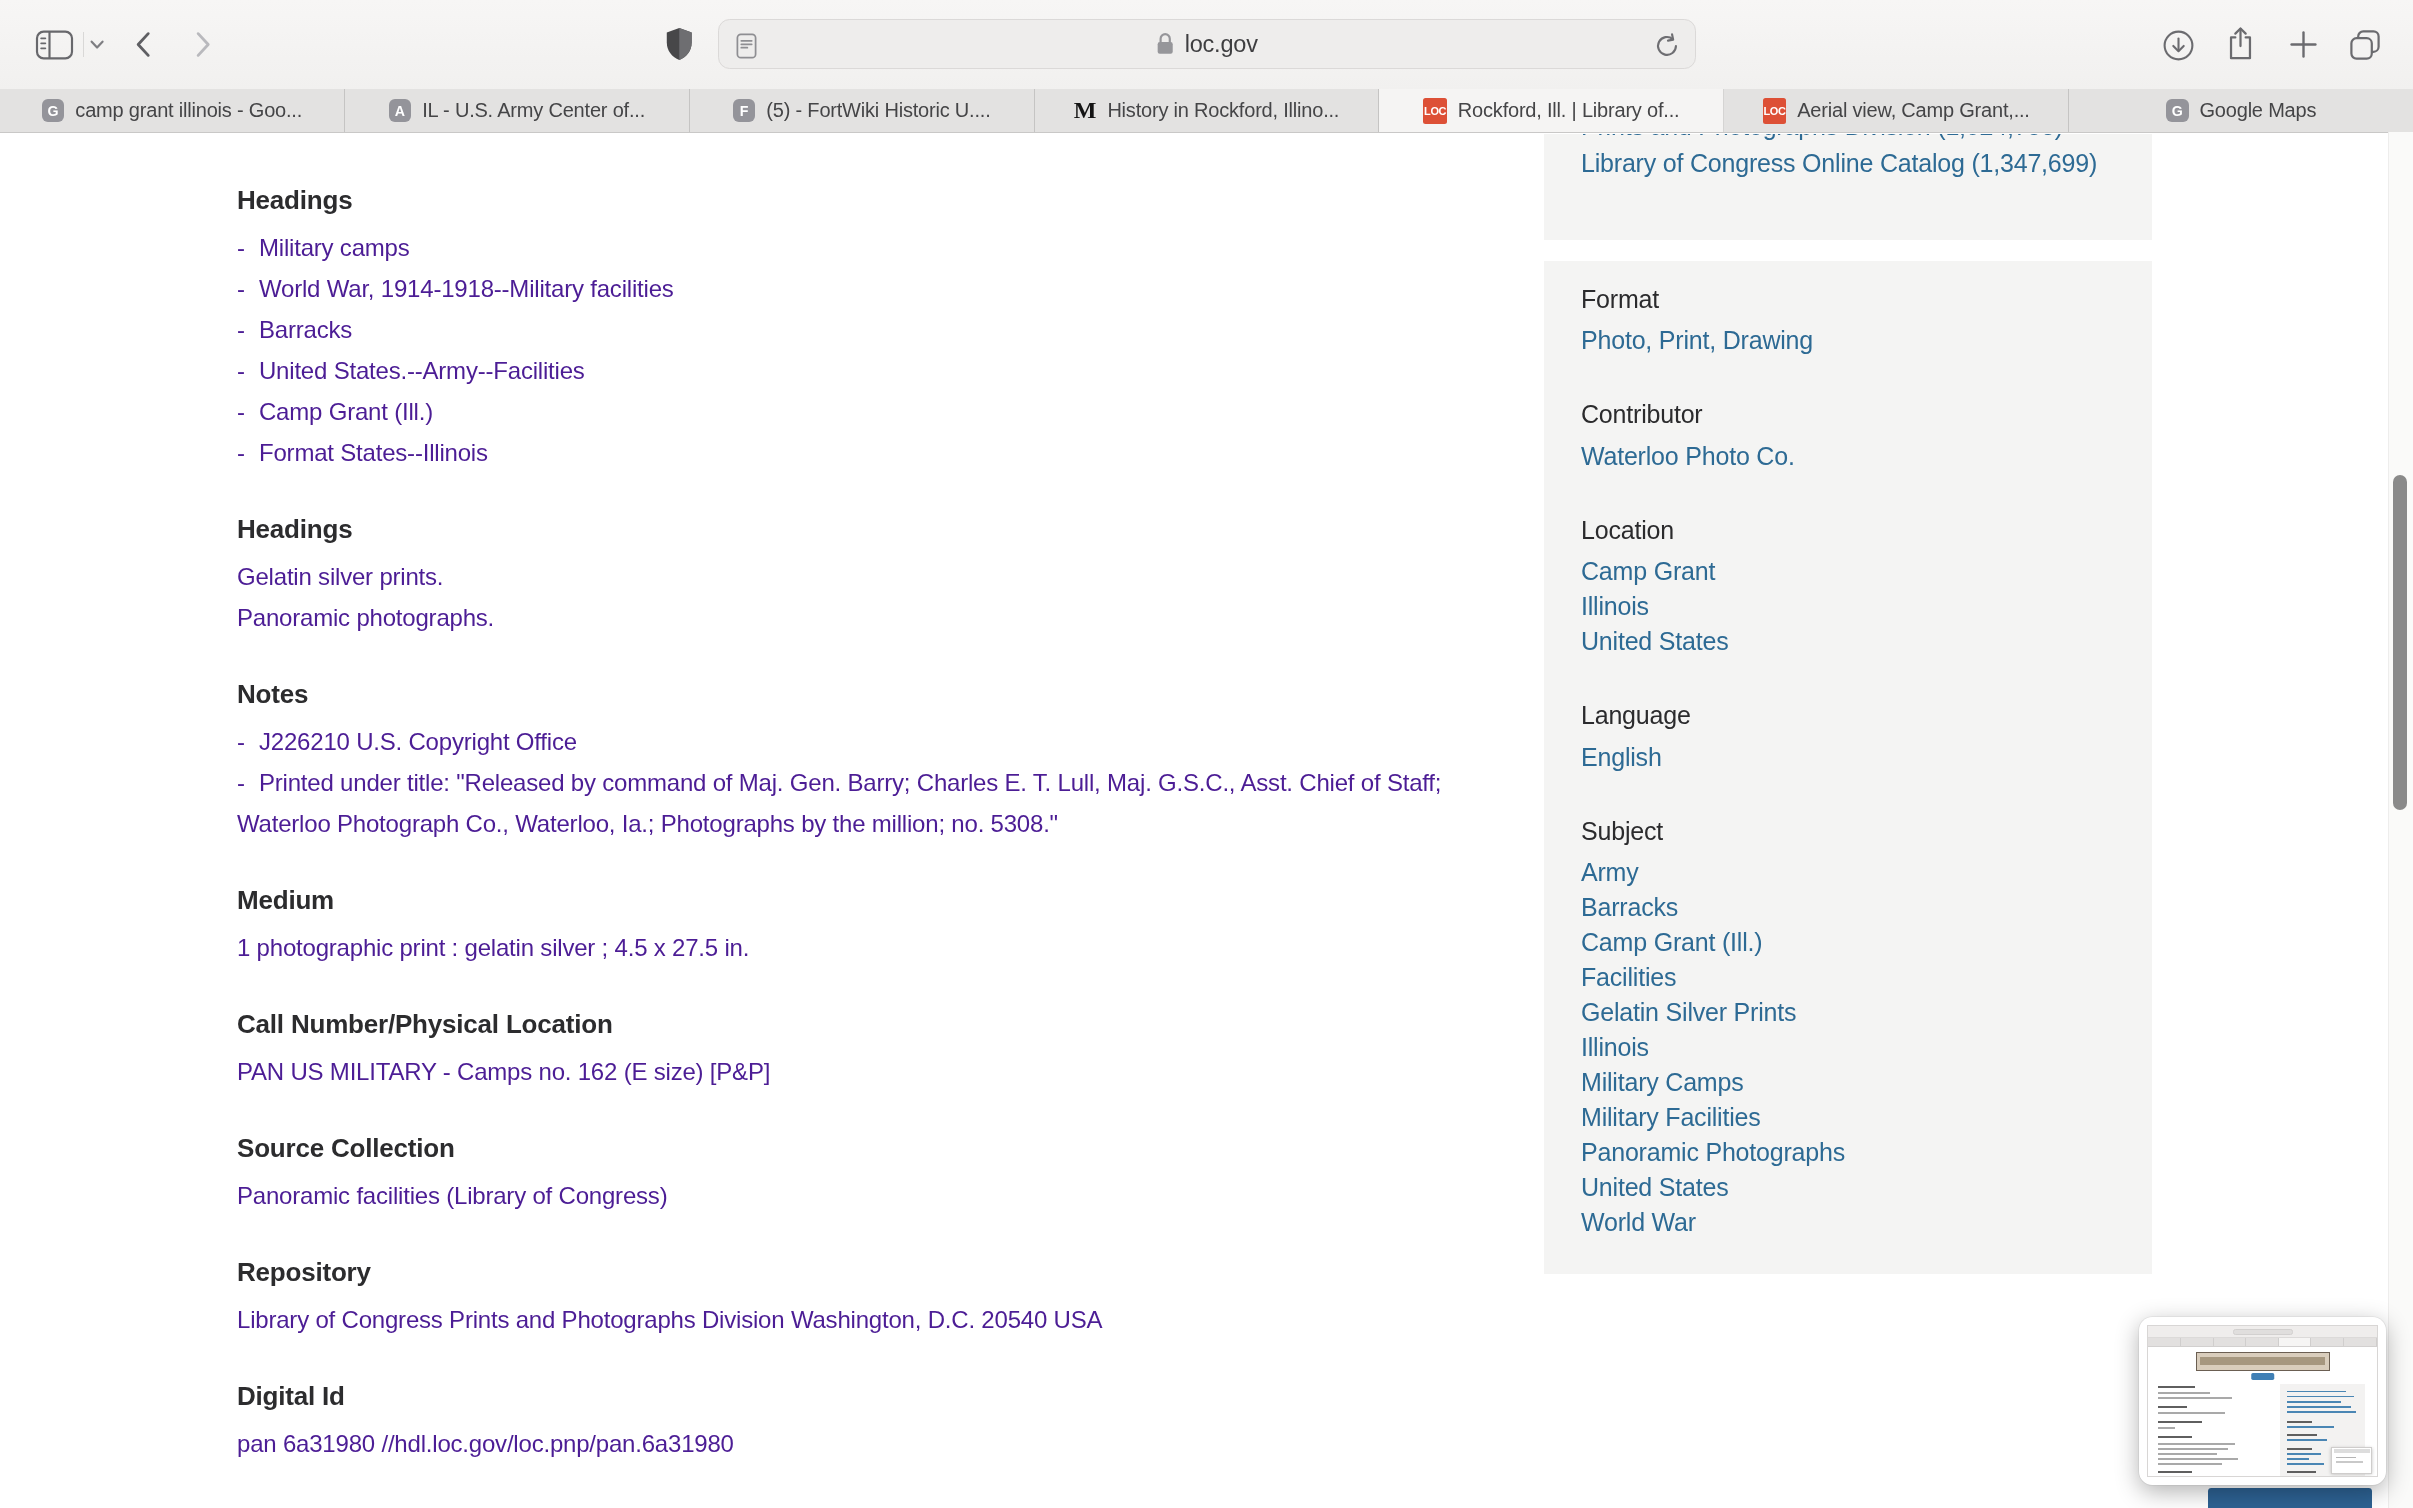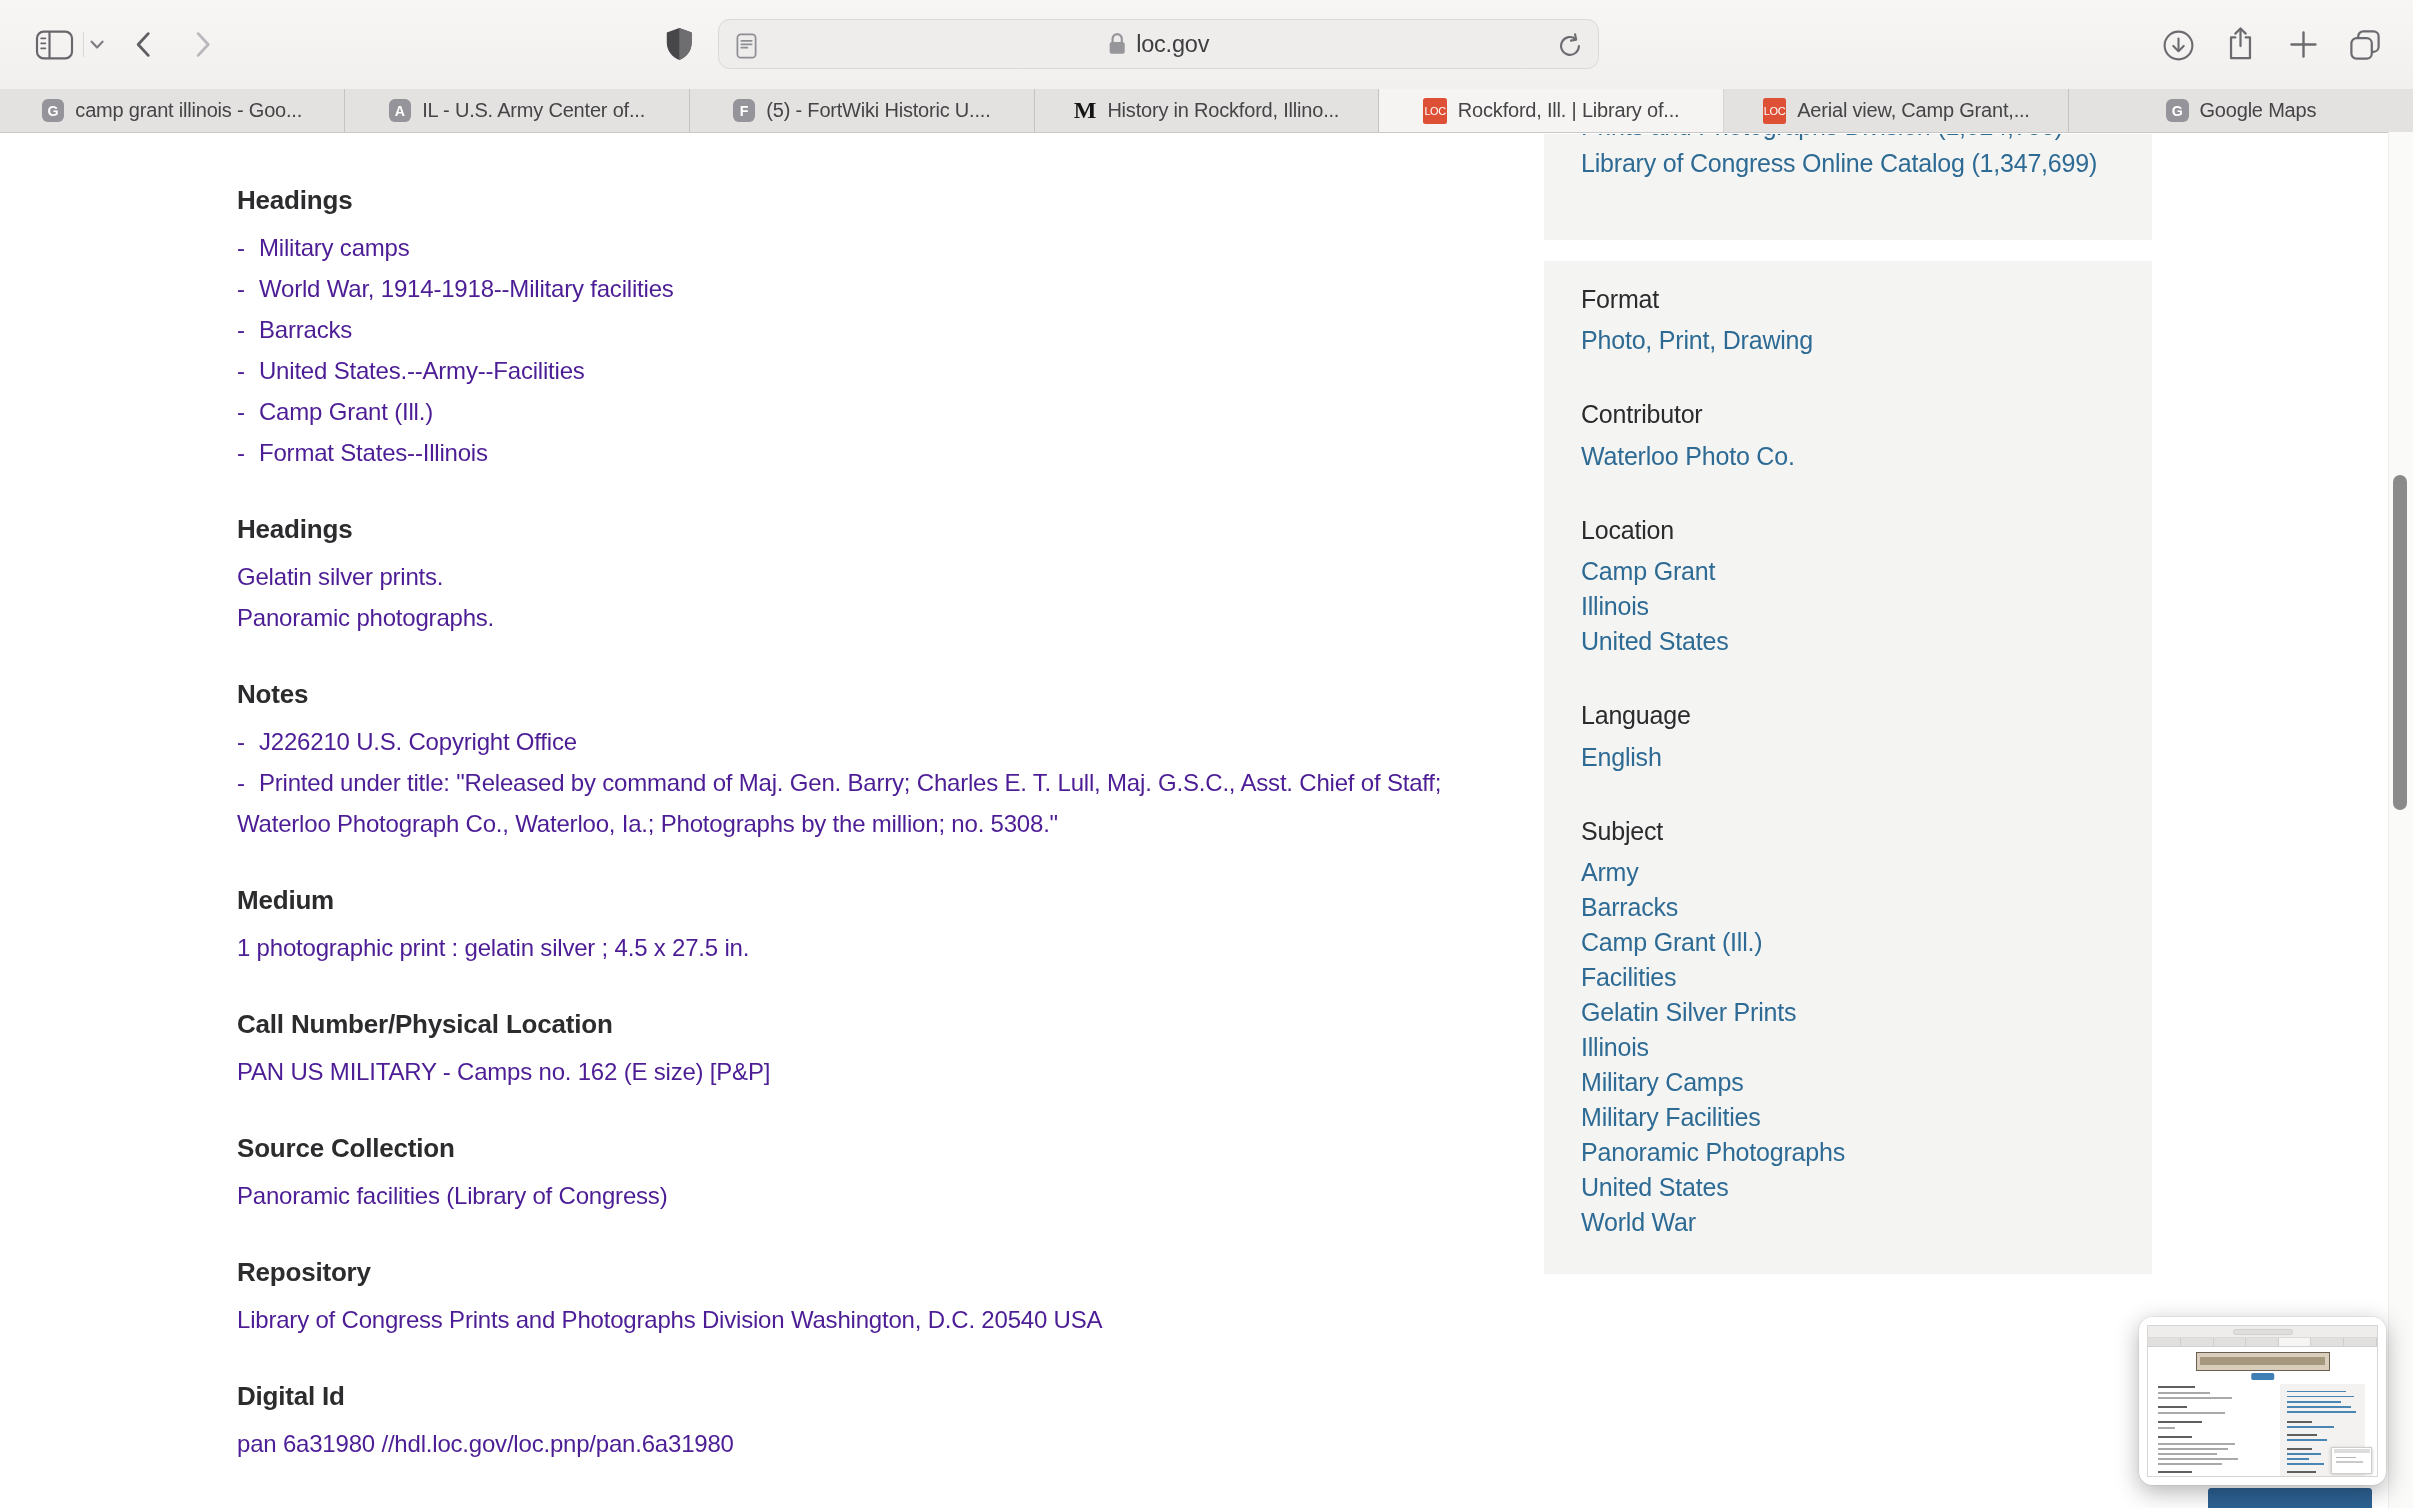--- a/index.html
+++ b/index.html
@@ -6,40 +6,40 @@
   #screen{position:relative;width:2413px;height:1508px;overflow:hidden;background:#ffffff;
           font-family:"Liberation Sans",sans-serif;}
 
   
   #toolbar{position:absolute;left:0;top:0;width:2413px;height:89px;
            background:linear-gradient(#f7f6f5,#f1f0ef);}
   .tool-ic{position:absolute;display:flex;align-items:center;justify-content:center;}
   .tool-ic svg{display:block;}
   #toolbar-divider{position:absolute;left:83px;top:32px;width:0.8px;height:25px;background:#d9d8d7;}
 
-  #addressbar{position:absolute;left:718px;top:19px;width:881px;height:50px;box-sizing:border-box;
+  #addressbar{position:absolute;left:718px;top:19px;width:978px;height:50px;box-sizing:border-box;
               background:#eeedec;border:0.8px solid #dbd9d8;border-radius:11.7px;
               display:flex;align-items:center;justify-content:center;}
   #addressbar .domain{font-size:23.5px;color:#3e3e40;margin-left:10px;letter-spacing:-0.2px;}
   #reader-ic{position:absolute;left:17px;top:12.6px;}
   #reload-ic{position:absolute;right:15px;top:11.7px;}
 
   
   #tabbar{position:absolute;left:0;top:89px;width:2413px;height:44px;display:flex;
           background:#e3e2e1;border-bottom:0.8px solid #c9c8c7;box-sizing:border-box;}
   .tab{flex:1;min-width:0;display:flex;align-items:center;justify-content:center;gap:11px;
        border-right:0.8px solid rgba(0,0,0,0.13);font-size:20px;color:#454547;cursor:default;}
   .tab:last-child{border-right:none;}
   .tab.active{background:#f5f4f3;}
   .tab .lbl{white-space:nowrap;overflow:hidden;letter-spacing:-0.2px;}
   .fav{flex:none;display:flex;align-items:center;justify-content:center;}
   .fav.letter{width:22.6px;height:22.6px;border-radius:5.9px;background:#94949a;color:#fff;
               font-size:14.2px;font-weight:700;}
   .fav.loc{width:23.5px;height:26px;border-radius:2.5px;background:#dd5036;color:#fff;
-           font-size:11px;font-weight:400;letter-spacing:-0.4px;}
+           font-size:11px;font-weight:700;letter-spacing:-0.4px;}
   .fav.medium{width:22.6px;height:22.6px;background:transparent;color:#141414;
               font-family:"Liberation Serif",serif;font-size:24px;font-weight:700;}
 
   
   #main-col{position:absolute;left:237px;top:132px;width:1232px;padding-top:11.7px;}
   .sec h2{font-size:26px;line-height:34px;font-weight:700;color:#2c2c2e;
           margin:39px 0 10px 0;letter-spacing:-0.2px;}
   .row{font-size:24px;line-height:41px;color:#4c1d95;letter-spacing:-0.2px;}
   .dash{margin-right:14.2px;}
 

